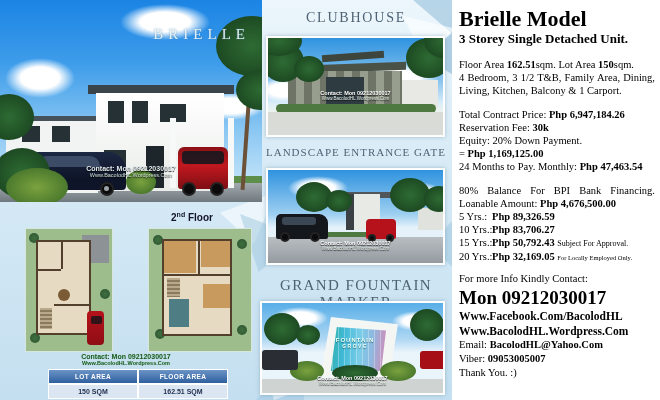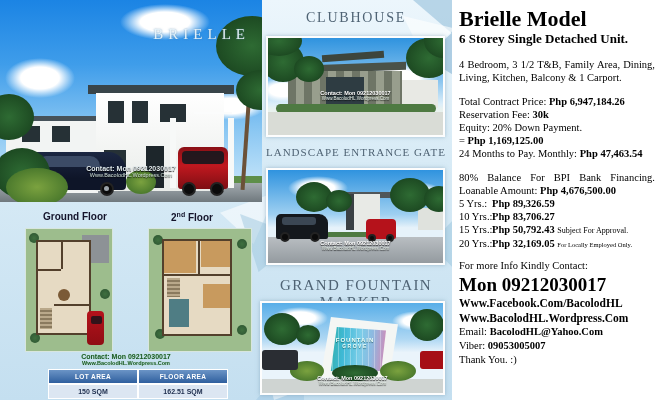--- a/index.html
+++ b/index.html
@@ -190,21 +190,20 @@
     <div class="fol" style="left:-6px;top:148px;width:56px;height:50px;"></div>
     <div class="fol light" style="left:6px;top:168px;width:62px;height:38px;"></div>
     <div class="fol light" style="left:126px;top:170px;width:30px;height:24px;"></div>
     <div class="hero-brand">BRIELLE</div>
     <div class="hero-wm">
       <div class="wm1">Contact: Mon 09212030017</div>
       <div class="wm2">Www.BacolodHL.Wordpress.Com</div>
     </div>
   </div>
 
-  <div class="floor-label gf">Ground Floor</div>
   <div class="floor-label sf"><span>2</span><sup>nd</sup><span> Floor</span></div>
 
   <div class="plan plan-ground">
     <div class="bush" style="left:3px;top:4px;"></div>
     <div class="bush" style="left:72px;top:8px;"></div>
     <div class="bush" style="left:4px;top:104px;"></div>
     <div class="bush" style="left:74px;top:60px;"></div>
     <div class="garage"></div>
     <div class="interior">
       <div class="iw" style="left:0;top:30%;width:45%;height:2px;"></div>
@@ -318,22 +317,23 @@
     <div class="fcar-l"></div>
     <div class="fcar-r"></div>
     <div class="photo-wm" style="top:72px;">
       <div class="pwm1">Contact: Mon 09212030017</div>
       <div class="pwm2">Www.BacolodHL.Wordpress.Com</div>
     </div>
   </div>
 
   <div class="right-panel">
     <div class="r-title">Brielle Model</div>
-    <div class="r-sub">6 Storey Single Detached Unit.</div>
+    <div class="r-sub">3 Storey Single Detached Unit.</div>
     <div class="r-gap"></div>
+    <div class="r-line"><span>Floor Area </span><b>162.51</b><span>sqm. Lot Area </span><b>150</b><span>sqm.</span></div>
     <div class="r-line just">4 Bedroom, 3 1/2 T&amp;B, Family Area, Dining,</div>
     <div class="r-line">Living, Kitchen, Balcony &amp; 1 Carport.</div>
     <div class="r-gap"></div>
     <div class="r-line"><span>Total Contract Price: </span><b>Php 6,947,184.26</b></div>
     <div class="r-line"><span>Reservation Fee: </span><b>30k</b></div>
     <div class="r-line">Equity: 20% Down Payment.</div>
     <div class="r-line"><span>= </span><b>Php 1,169,125.00</b></div>
     <div class="r-line"><span>24 Months to Pay. Monthly: </span><b>Php 47,463.54</b></div>
     <div class="r-gap"></div>
     <div class="r-line just">80% Balance For BPI Bank Financing.</div>

